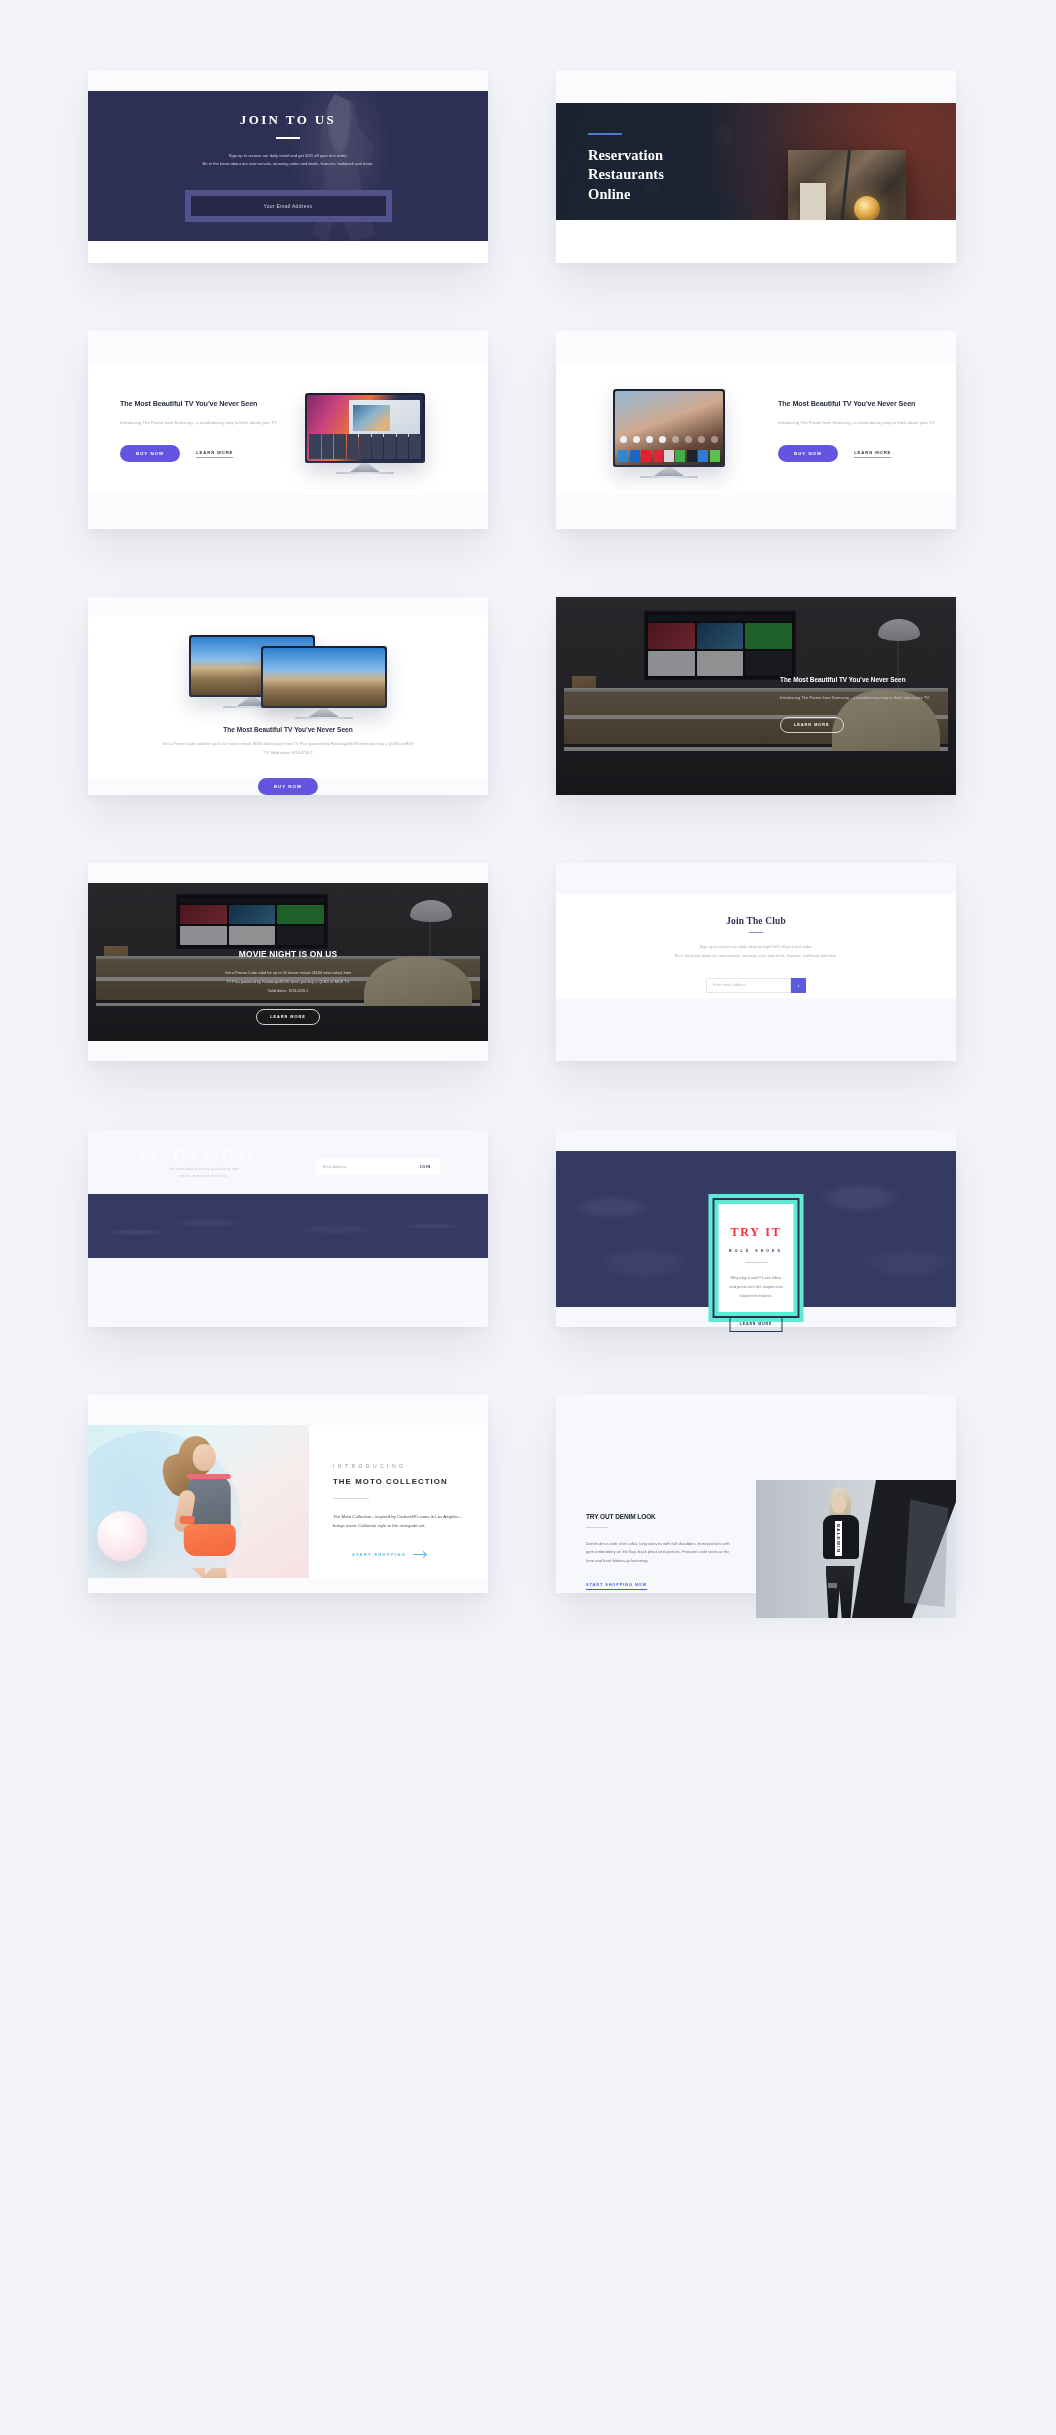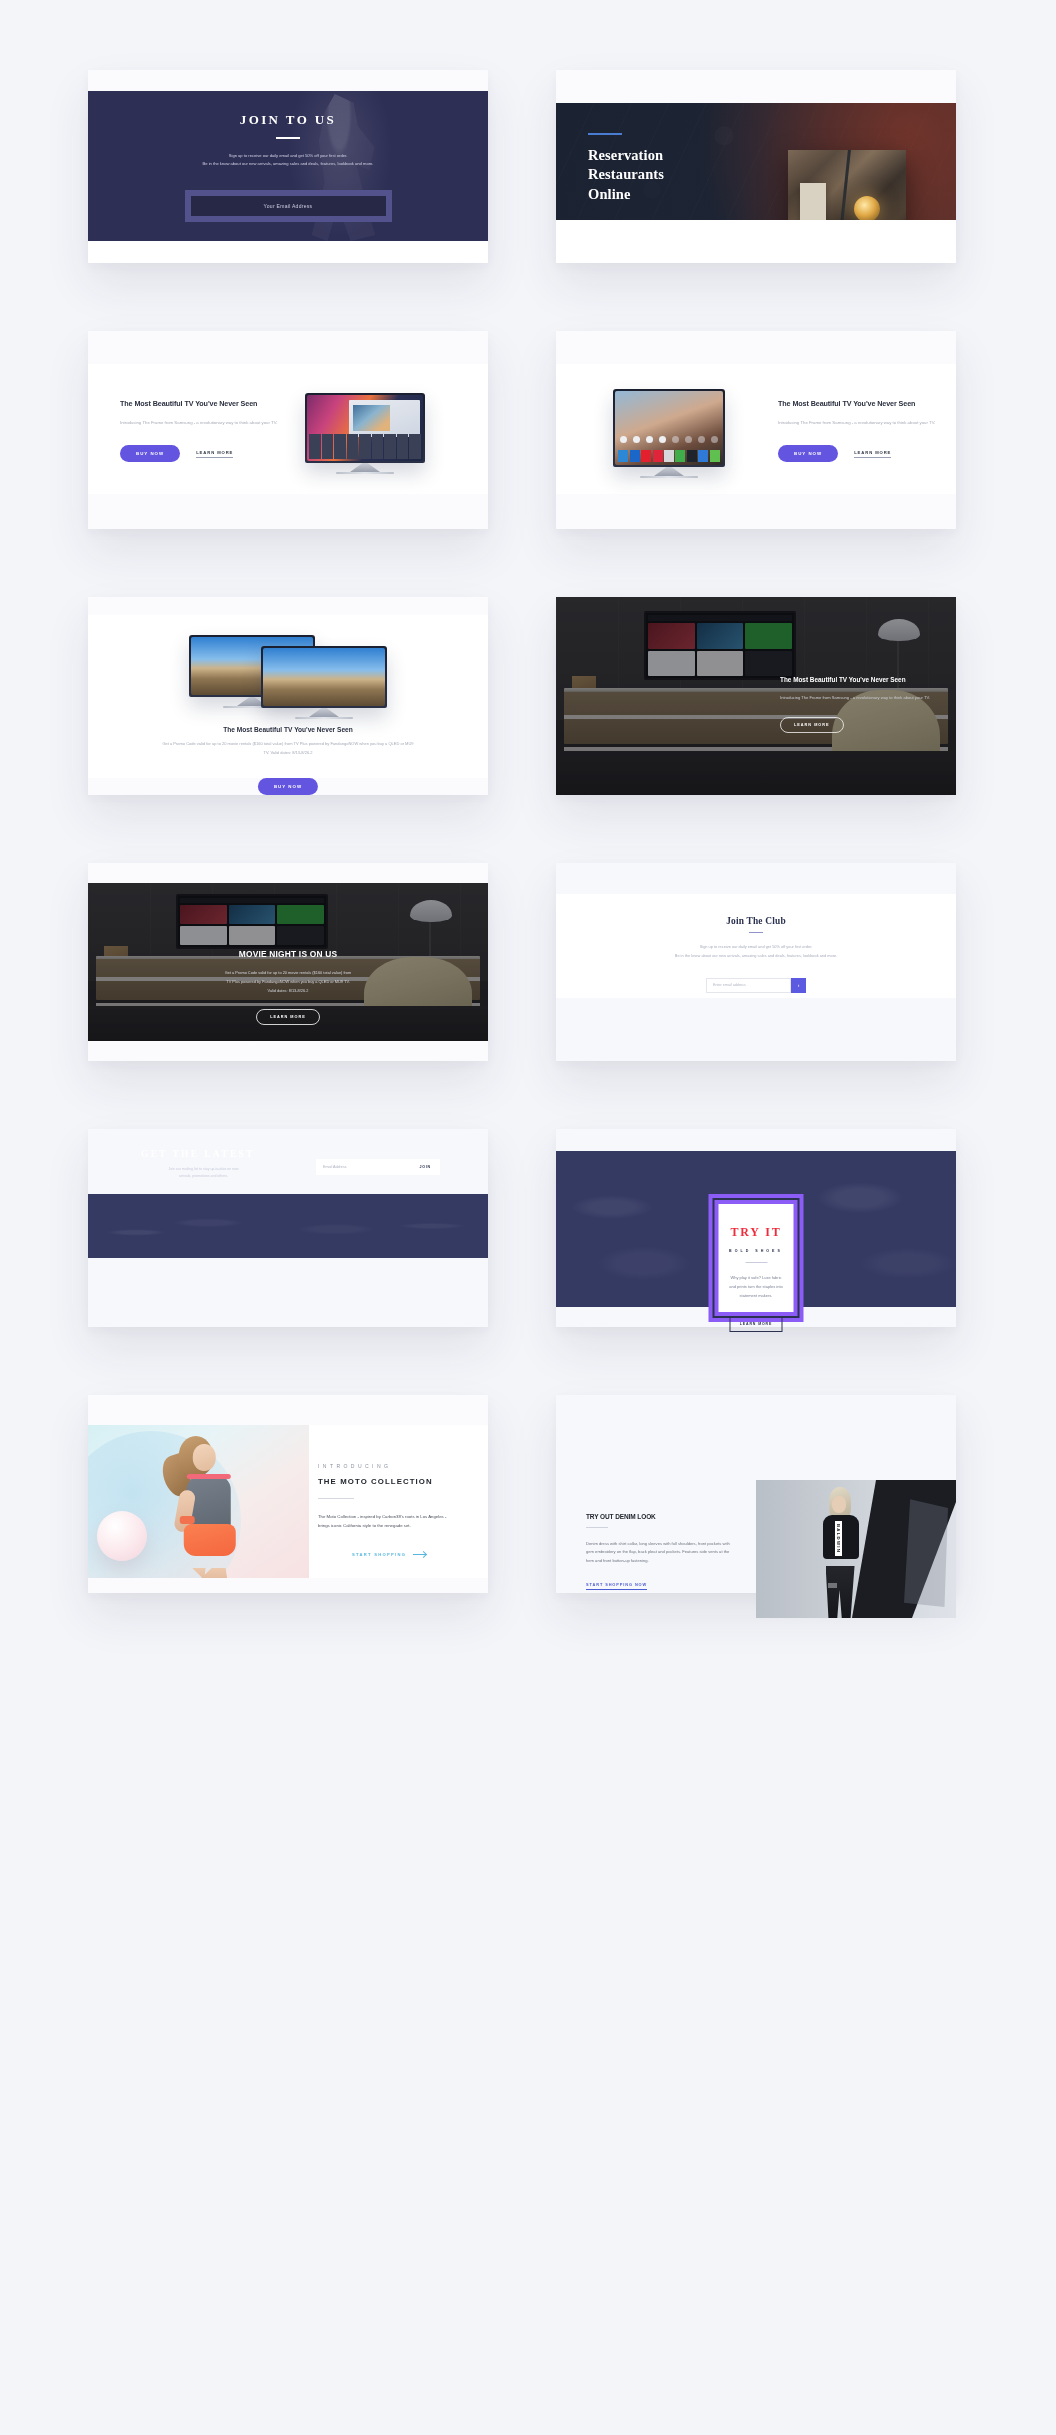--- a/index.html
+++ b/index.html
@@ -335,21 +335,21 @@
   .c10 .band::after{
     content:""; position:absolute; inset:0; opacity:.22;
     background:
       radial-gradient(ellipse at 14% 36%, rgba(255,255,255,.26) 0 22px, transparent 42px),
       radial-gradient(ellipse at 22% 72%, rgba(255,255,255,.18) 0 26px, transparent 48px),
       radial-gradient(ellipse at 76% 30%, rgba(255,255,255,.28) 0 24px, transparent 44px),
       radial-gradient(ellipse at 88% 72%, rgba(255,255,255,.16) 0 28px, transparent 50px);
   }
   .c10 .frame{
     position:absolute; left:50%; transform:translateX(-50%); top:65px; width:95px; height:128px;
-    background:#8b5cf6; padding:4px; z-index:4;
+    background:#5eead4; padding:4px; z-index:4;
   }
   .c10 .frame .in{ width:100%; height:100%; border:2px solid #2b3150; padding:4px; }
   .c10 .frame .in .ct{ width:100%; height:100%; background:#fff; text-align:center; padding-top:21px; }
   .c10 .tryit{ font-family:"Liberation Serif", serif; color:#ee2c3c; font-size:12px;
     font-weight:700; letter-spacing:1.8px; }
   .c10 .bold{ margin-top:9px; font-size:3.6px; letter-spacing:3px; color:#2b3150; font-weight:700; }
   .c10 .hr{ width:22px; height:1px; background:#c9ccdd; margin:9px auto 0; }
   .c10 .body{ margin: 11px auto 0; width:78%; font-size:4px; line-height:2.2; color:#7d8296; }
   .c10 .lm{ display:inline-block; margin-top:16px; border:1px solid #2b3150; color:#2b3150;
     font-size:3.5px; letter-spacing:.9px; font-weight:700; padding:5px 9px; }
@@ -402,21 +402,21 @@
   }
   .c11 .model .shorts{
     position:absolute; left:14%; top:63%; width:52px; height:32px; border-radius:8px 8px 12px 12px;
     background: linear-gradient(165deg,#fb8050,#f4673f);
   }
   .c11 .model .legs{
     position:absolute; left:19%; top:93%; width:40px; height:22px;
     background: linear-gradient(180deg,#edc9ad,#dcb093);
     clip-path: polygon(8% 0, 42% 0, 36% 100%, 0% 100%, 58% 0, 92% 0, 100% 100%, 64% 100%);
   }
-  .c11 .txt{ flex:1; padding: 38px 0 0 9px; position:relative; }
+  .c11 .txt{ flex:1; padding: 38px 0 0 24px; position:relative; }
   .c11 .intro{ font-size:5.1px; letter-spacing:3.4px; color:#8d93a3; }
   .c11 .moto{ margin-top:8px; font-size:7.8px; letter-spacing:1.1px; font-weight:700; color:#22262f; }
   .c11 .ln{ width:36px; height:1px; background:#d5d8e0; margin-top:12px; }
   .c11 .para{ margin-top:14px; width:140px; font-size:4.3px; line-height:2.05; color:#4a4f5c; }
   .c11 .shop{
     position:absolute; left:43px; bottom:21px; font-size:4.1px; letter-spacing:1.3px;
     color:#56b7de; font-weight:700; display:flex; align-items:center; gap:7px;
   }
   .c11 .shop .ar{ width:13px; height:1px; background:#56b7de; position:relative; }
   .c11 .shop .ar::after{

